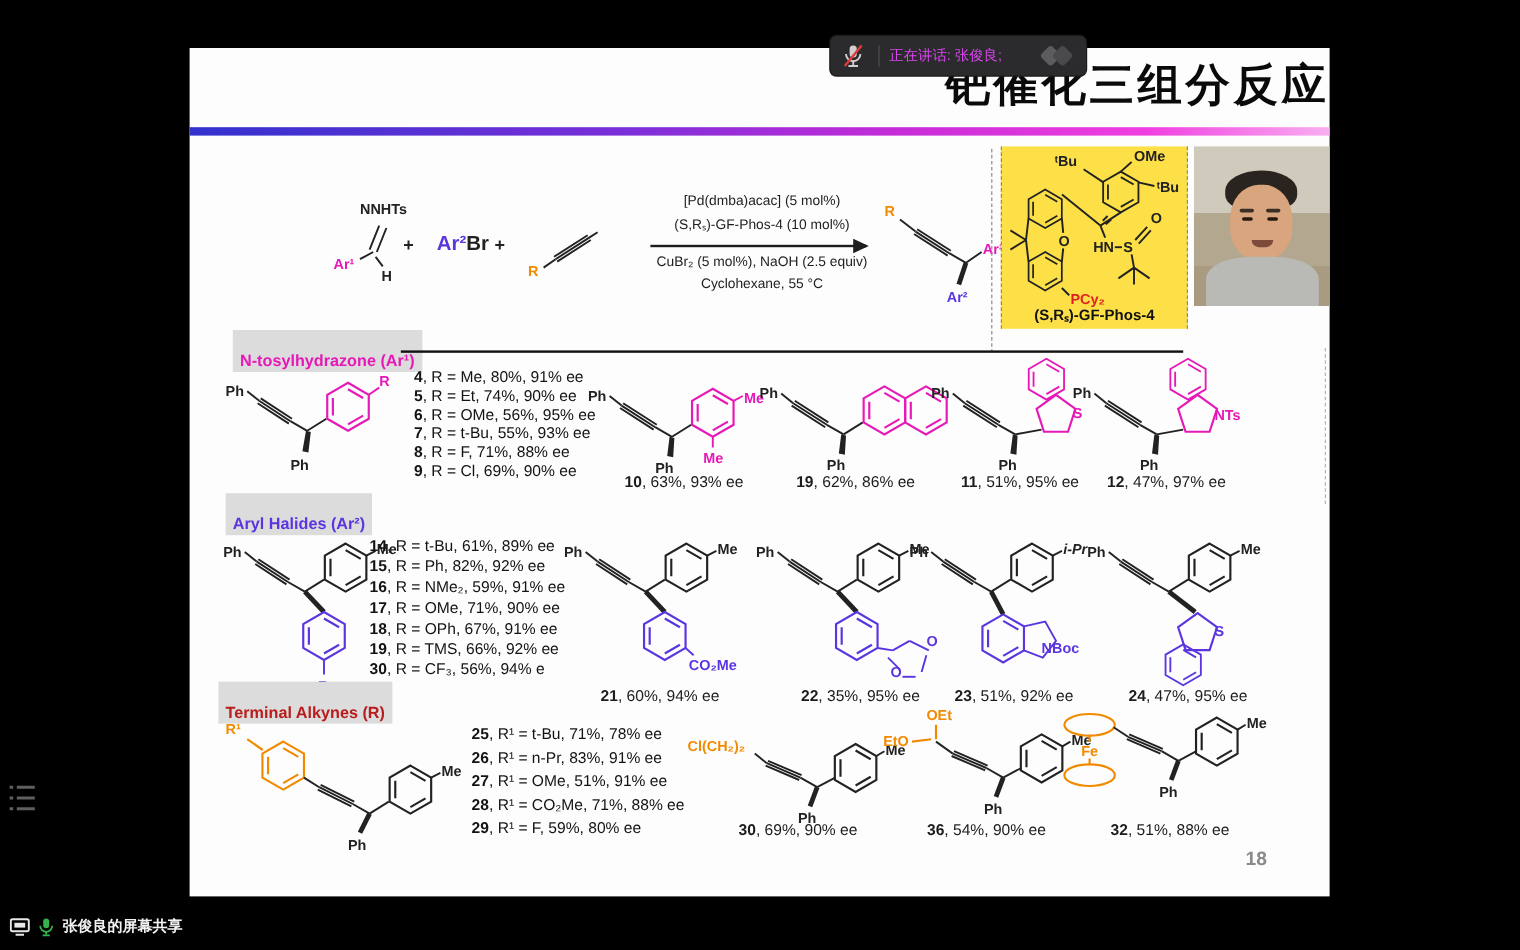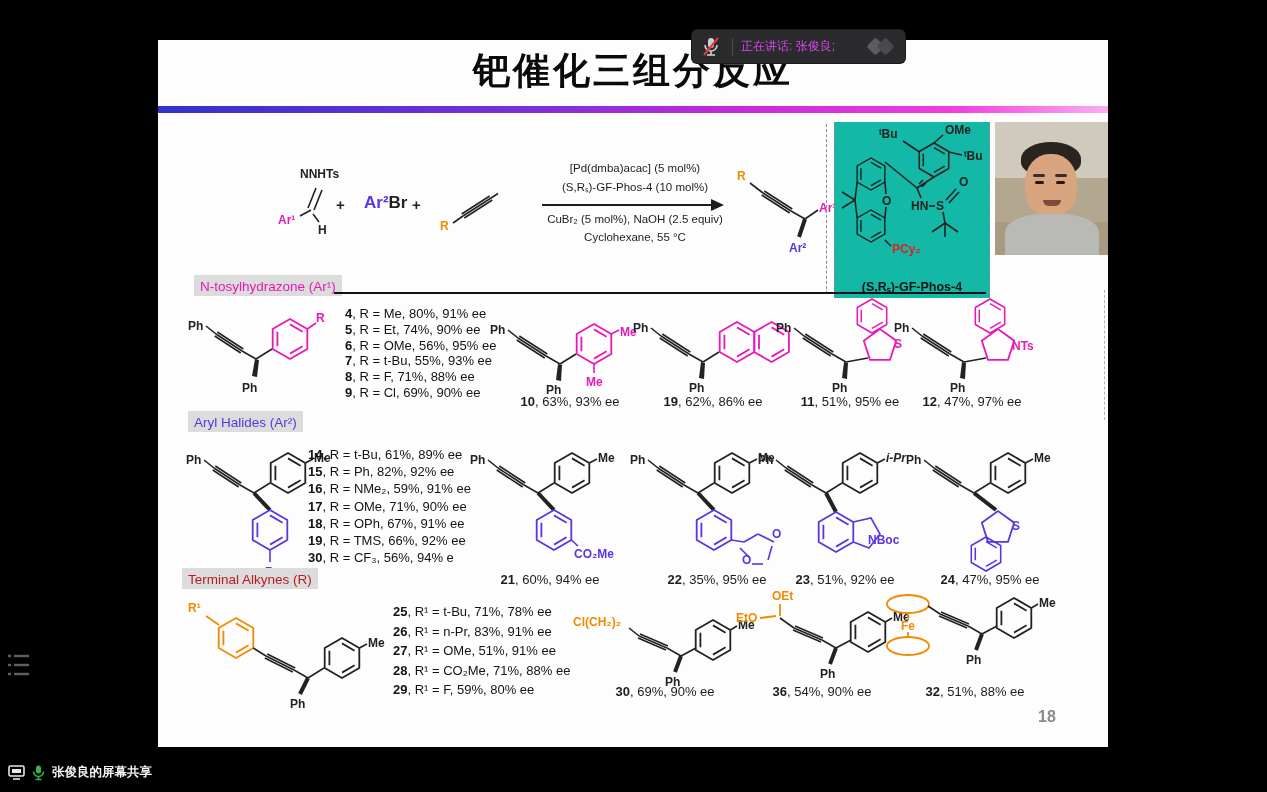--- a/index.html
+++ b/index.html
@@ -1,49 +1,49 @@
 <!DOCTYPE html>
 <html><head>
 <meta charset="utf-8">
 <style>
   html,body{margin:0;padding:0}
   body{width:1267px;height:792px;background:#000;position:relative;overflow:hidden;
        font-family:"Liberation Sans",sans-serif;}
   .abs{position:absolute}
   
   #slide{left:158px;top:40px;width:950px;height:707px;background:#fdfdfd}
-  .title{left:0;top:6px;width:100%;text-align:center;font-size:37px;font-weight:900;
+  .title{left:0;top:6px;width:100%;text-align:right;font-size:37px;font-weight:900;
          color:#0a0a0a;letter-spacing:3px}
   .grad{left:0;top:66px;width:100%;height:7px;
         background:linear-gradient(90deg,#3232cd,#7a2fd8 38%,#c62bd8 62%,#f03fe0 84%,#f9aef0)}
   .cond{font-size:11.5px;color:#1d1d1d;text-align:center;width:250px;left:352px;white-space:nowrap}
   .arrowline{left:384px;top:164px;width:180px;height:2px;background:#1d1d1d}
   .arrowline:after{content:"";position:absolute;right:-2px;top:-5px;width:0;height:0;
         border-left:13px solid #1d1d1d;border-top:6px solid transparent;border-bottom:6px solid transparent}
   .plus{font-size:15px;font-weight:700;color:#222}
   .rxn-txt{font-size:17px;font-weight:700;color:#222;white-space:nowrap}
-  .shdr{background:#dcdcdc;padding:4px 6px 2px;font-size:13.5px;font-weight:400;white-space:nowrap}
+  .shdr{background:#dcdcdc;padding:18px 6px 2px;font-size:13.5px;font-weight:700;white-space:nowrap}
   .u1{background:#111;height:2px}
   .vlist{font-size:13px;color:#131313;white-space:nowrap}
   .vlist b{font-weight:700}
   .cap{font-size:13px;color:#1c1c1c;text-align:center;white-space:nowrap}
   .cap b{font-weight:700}
   
   svg.struct{overflow:visible}
   .struct text{font-family:"Liberation Sans",sans-serif;font-size:12px;font-weight:700;fill:#222}
   .struct text.m{fill:#e619b8}.struct text.b{fill:#5a35e0}
   .struct text.o{fill:#f28a00}.struct text.r{fill:#e02020}
   .k{stroke:#222;stroke-width:1.6;fill:none}
   .km{stroke:#e619b8;stroke-width:1.6;fill:none}
   .kb{stroke:#5a35e0;stroke-width:1.6;fill:none}
   .ko{stroke:#f28a00;stroke-width:1.8;fill:none}
   .wdg{fill:#222;stroke:none}
   .rm{color:#e619b8}.rb{color:#5a35e0}.ro{color:#f28a00}.rk{color:#222}
   
-  .catbox{left:676px;top:82px;width:154px;height:176px;background:#14b8a6;
+  .catbox{left:676px;top:82px;width:154px;height:152px;background:#fde047;
           border-left:1px dashed #8a8a8a;border-right:1px dashed #8a8a8a}
   .catcap{position:absolute;bottom:3px;left:0;width:100%;text-align:center;
           font-size:12.5px;font-weight:700;color:#111}
   .dotfaint{border-left:1px dashed #b5b5b5}
   .pagenum{font-size:16px;font-weight:700;color:#8a8a8a}
   
   .banner{left:692px;top:30px;width:213px;height:33px;background:#2b2b2d;border-radius:5px;
           display:flex;align-items:center;z-index:9;box-shadow:0 0 0 1px #1a1a1a}
   .banner .divi{width:1px;height:18px;background:#4d4d4d;margin:0 8px 0 6px}
   .banner span{color:#d946ef;font-size:12px;white-space:nowrap}

